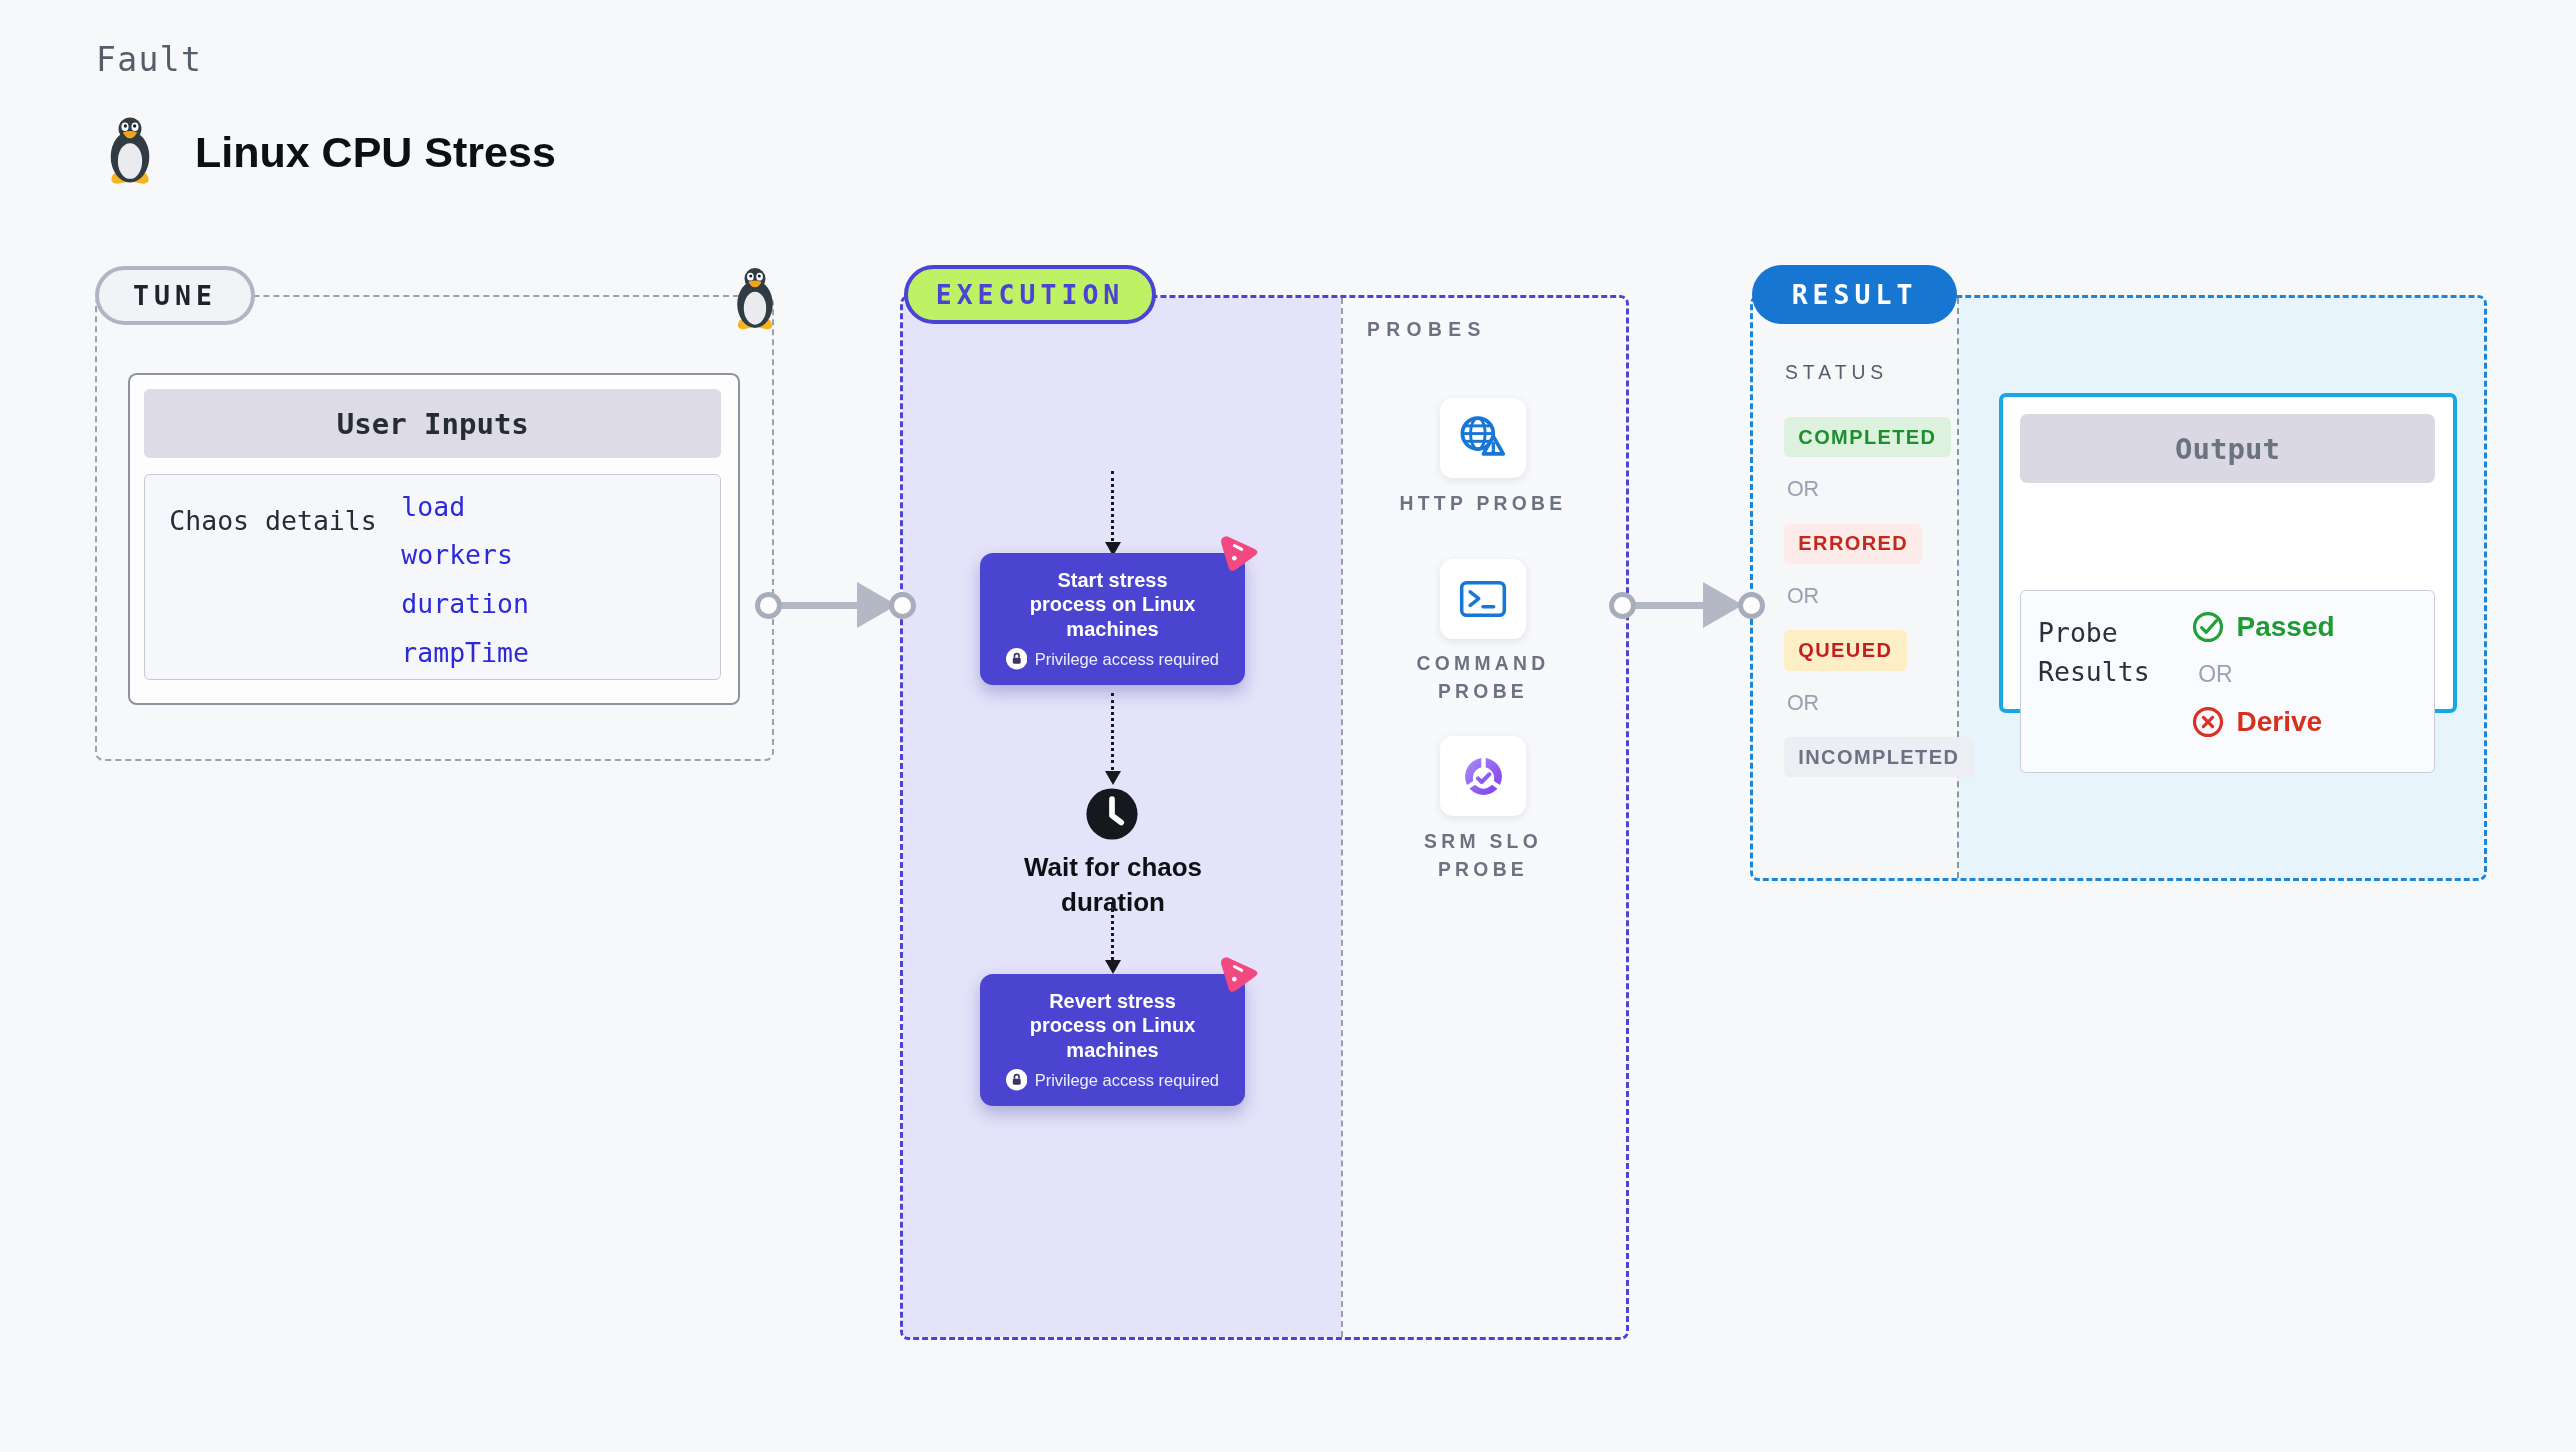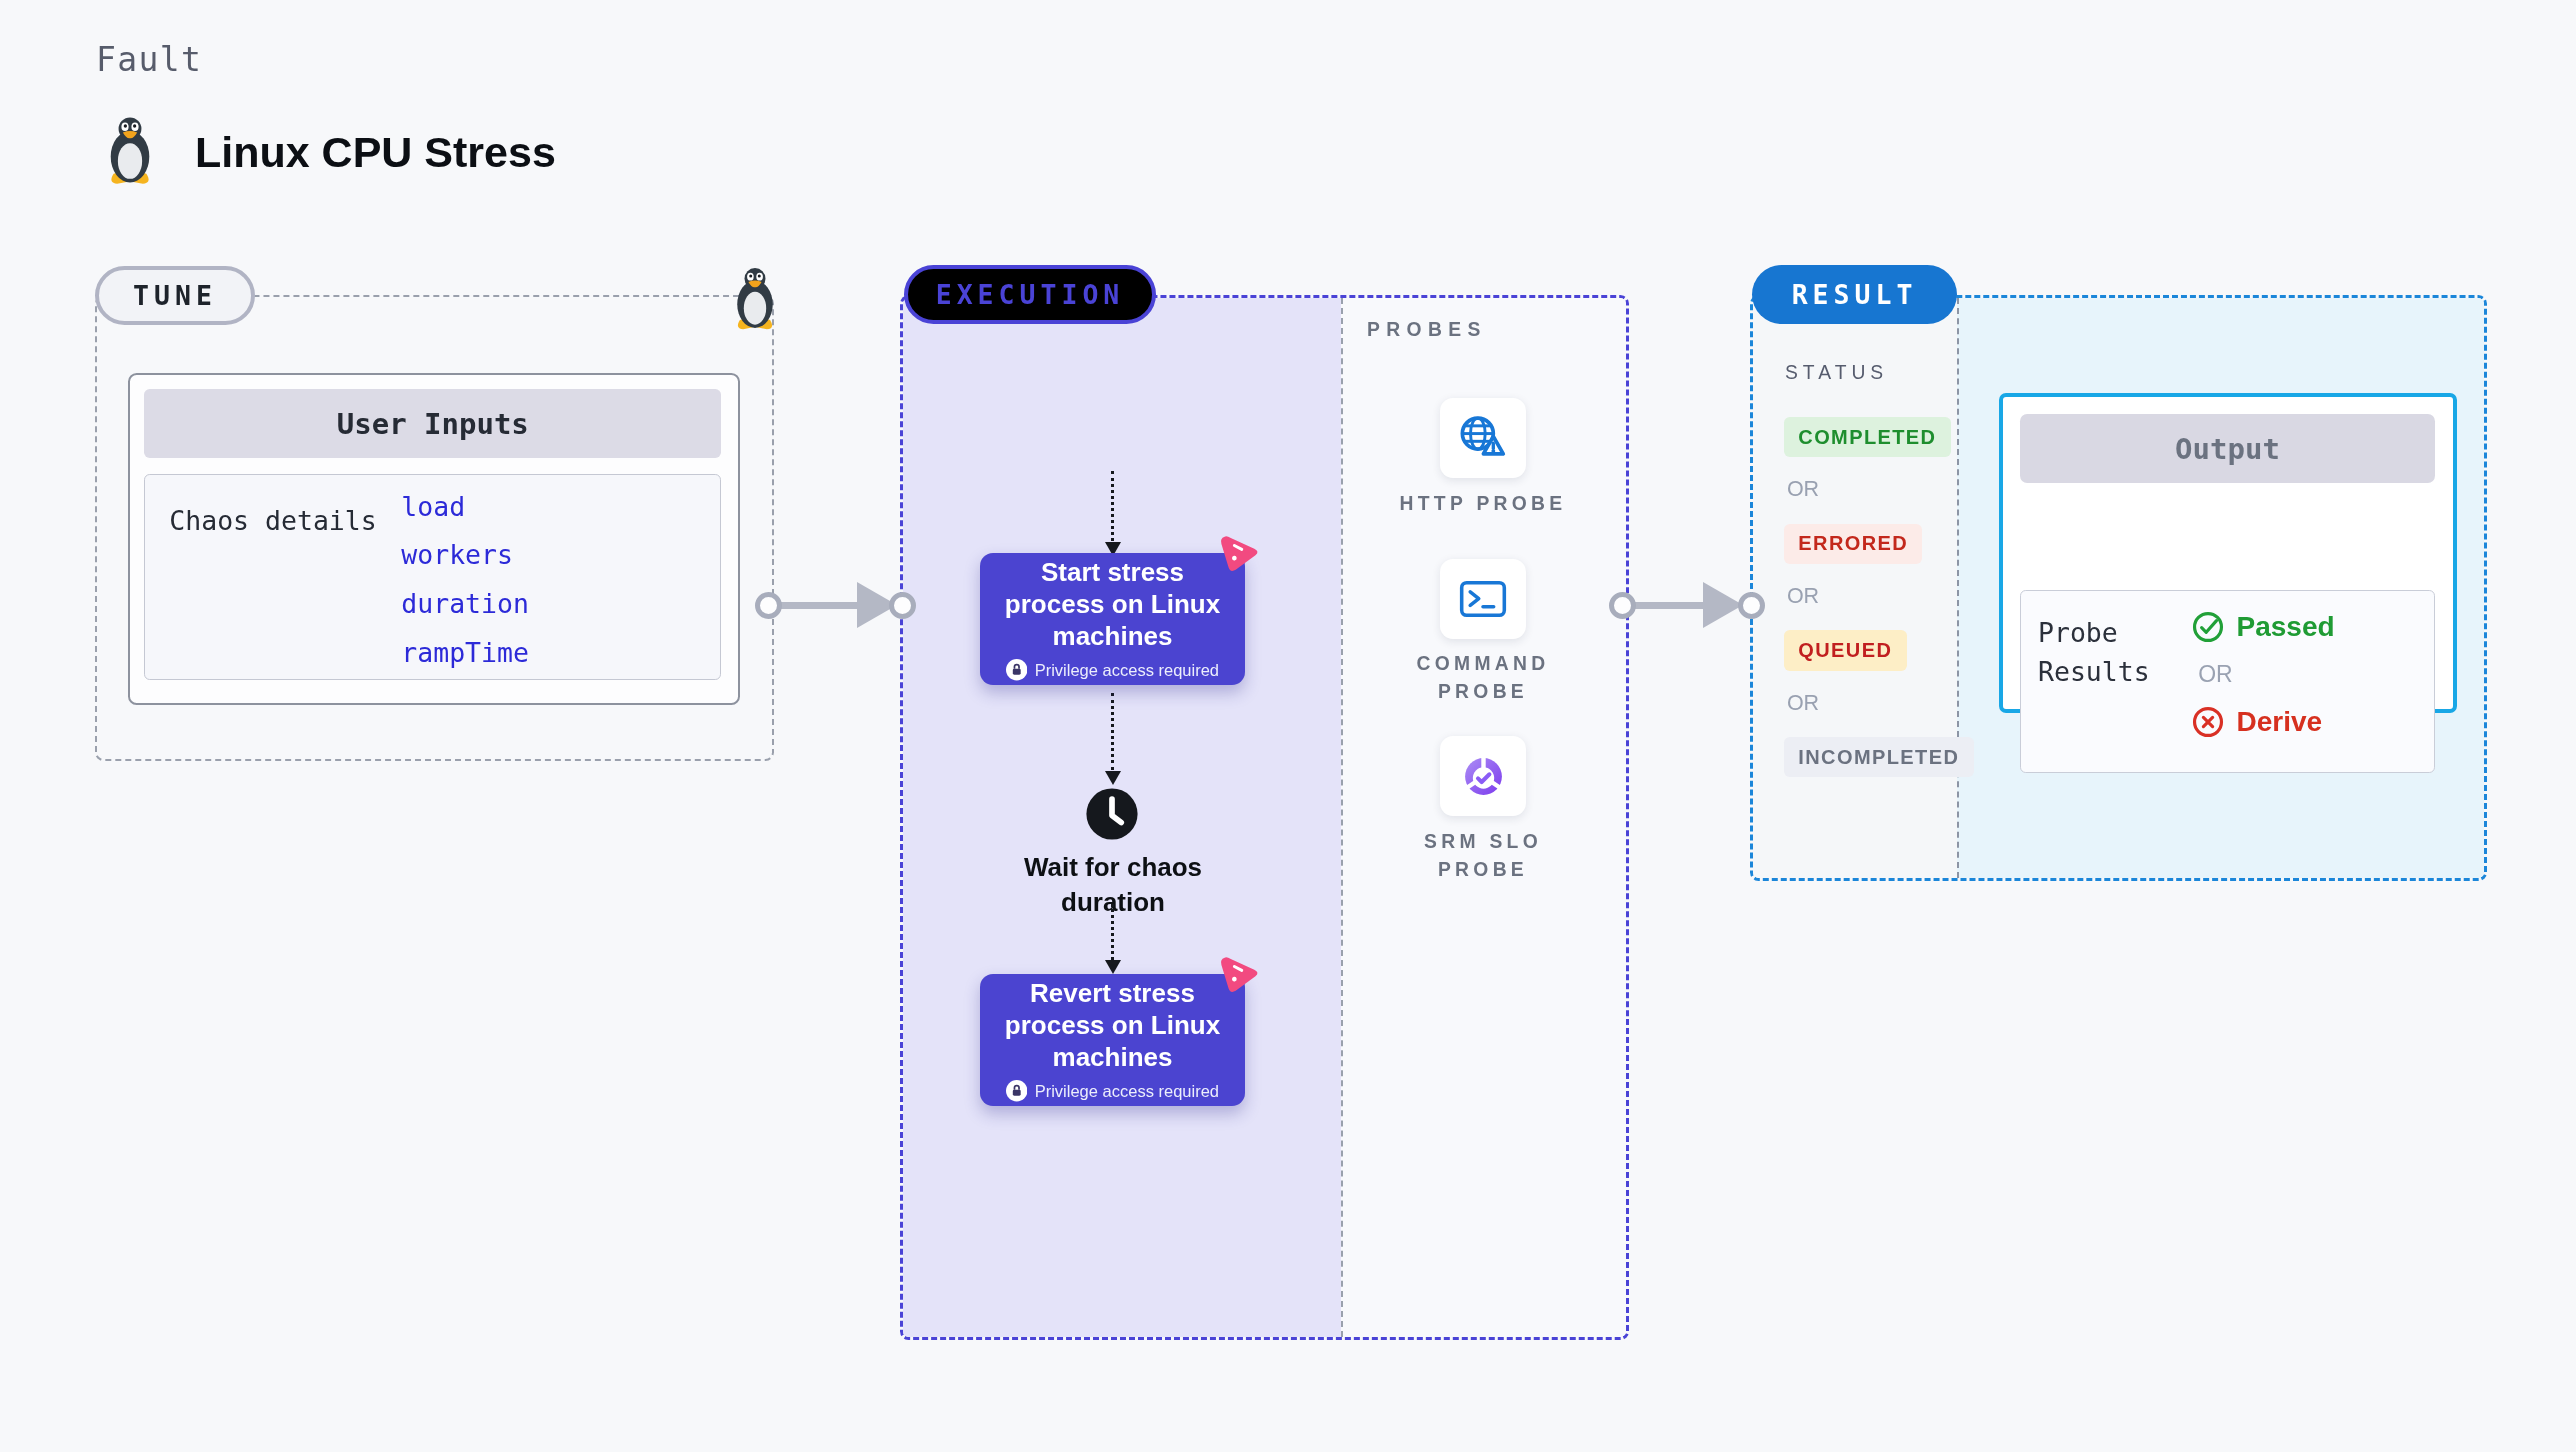--- a/index.html
+++ b/index.html
@@ -11,21 +11,21 @@
 
   
   .kicker{left:96px;top:40px;font-size:33px;color:#575c6b;letter-spacing:1.4px;}
   .page-title{left:195px;top:128px;font-size:43px;font-weight:700;color:#0c0f14;}
 
   
   .tag-pill{height:59px;border-radius:33px;display:flex;align-items:center;justify-content:center;
             font-family:"DejaVu Sans Mono","Liberation Mono",monospace;font-weight:700;font-size:26.5px;
             letter-spacing:5px;z-index:6;box-sizing:border-box;}
   .pill-tune{left:95px;top:266px;width:160px;background:#f2f3f7;border:4.3px solid #b1b4c4;color:#1e232b;}
-  .pill-exec{left:904px;top:265px;width:252px;background:#000000;border:4.3px solid #4a43d6;color:#4a43d6;}
+  .pill-exec{left:904px;top:265px;width:252px;background:#bef264;border:4.3px solid #4a43d6;color:#4a43d6;}
   .pill-result{left:1752px;top:265px;width:205px;background:#1776d1;border:none;color:#ffffff;}
 
   
   .tune-box{left:95px;top:295px;width:675px;height:462px;border:2.9px dashed #9aa0ac;border-radius:8.6px;}
   .exec-box{left:900px;top:295px;width:723px;height:1039px;border:3.6px dashed #4a43d6;border-radius:8.6px;overflow:hidden;}
   .exec-fill-left{left:0;top:0;width:438px;height:100%;background:#e4e3f9;}
   .exec-fill-right{left:438px;top:0;right:0;height:100%;background:#f8f9fc;}
   .exec-divider{left:438px;top:0;height:100%;border-left:2.1px dashed #99a0ad;}
   .result-box{left:1750px;top:295px;width:731px;height:580px;border:3.6px dashed #1b86d9;border-radius:8.6px;overflow:hidden;}
   .result-fill-left{left:0;top:0;width:204px;height:100%;background:#f5f7f9;}
@@ -45,21 +45,21 @@
   .conn-head{width:0;height:0;border-top:23.6px solid transparent;border-bottom:23.6px solid transparent;
              border-left:40px solid #b4b8c5;top:582px;}
   .conn-dot{width:17px;height:17px;background:#fdfdfe;border:5px solid #a8adbc;border-radius:50%;top:592px;z-index:5;}
 
   
   .flow-text{font-size:26px;font-weight:700;color:#0d1014;text-align:center;line-height:1.35;}
   .dotline{border-left:3.6px dotted #15181d;}
   .dothead{width:0;height:0;border-left:8.6px solid transparent;border-right:8.6px solid transparent;border-top:14.3px solid #15181d;}
   .action-box{width:265px;height:132px;background:#4b44d0;border-radius:13px;z-index:4;
               box-shadow:0 7.2px 15.8px rgba(44,40,140,0.28);display:flex;flex-direction:column;align-items:center;justify-content:center;}
-  .action-title{color:#ffffff;font-size:26px;font-weight:700;text-align:center;line-height:1.22;}
+  .action-title{color:#ffffff;font-size:20px;font-weight:700;text-align:center;line-height:1.22;}
   .action-note{display:flex;align-items:center;gap:7.2px;margin-top:7.2px;}
   .action-note span{color:#eceefc;font-size:16.5px;font-weight:500;}
   .chaos-badge{width:49px;height:47px;z-index:5;transform:rotate(-10deg);}
 
   
   .probes-label{font-size:19.3px;font-weight:700;color:#6b7280;letter-spacing:6.4px;}
   .probe-card{left:1440px;width:86px;height:80px;background:#ffffff;border-radius:13px;
               box-shadow:0 2.9px 8.6px rgba(25,35,70,0.10);display:flex;align-items:center;justify-content:center;}
   .probe-name{left:1390px;width:186px;text-align:center;font-size:19.3px;font-weight:700;color:#6b7280;letter-spacing:4.3px;line-height:1.45;}
 

